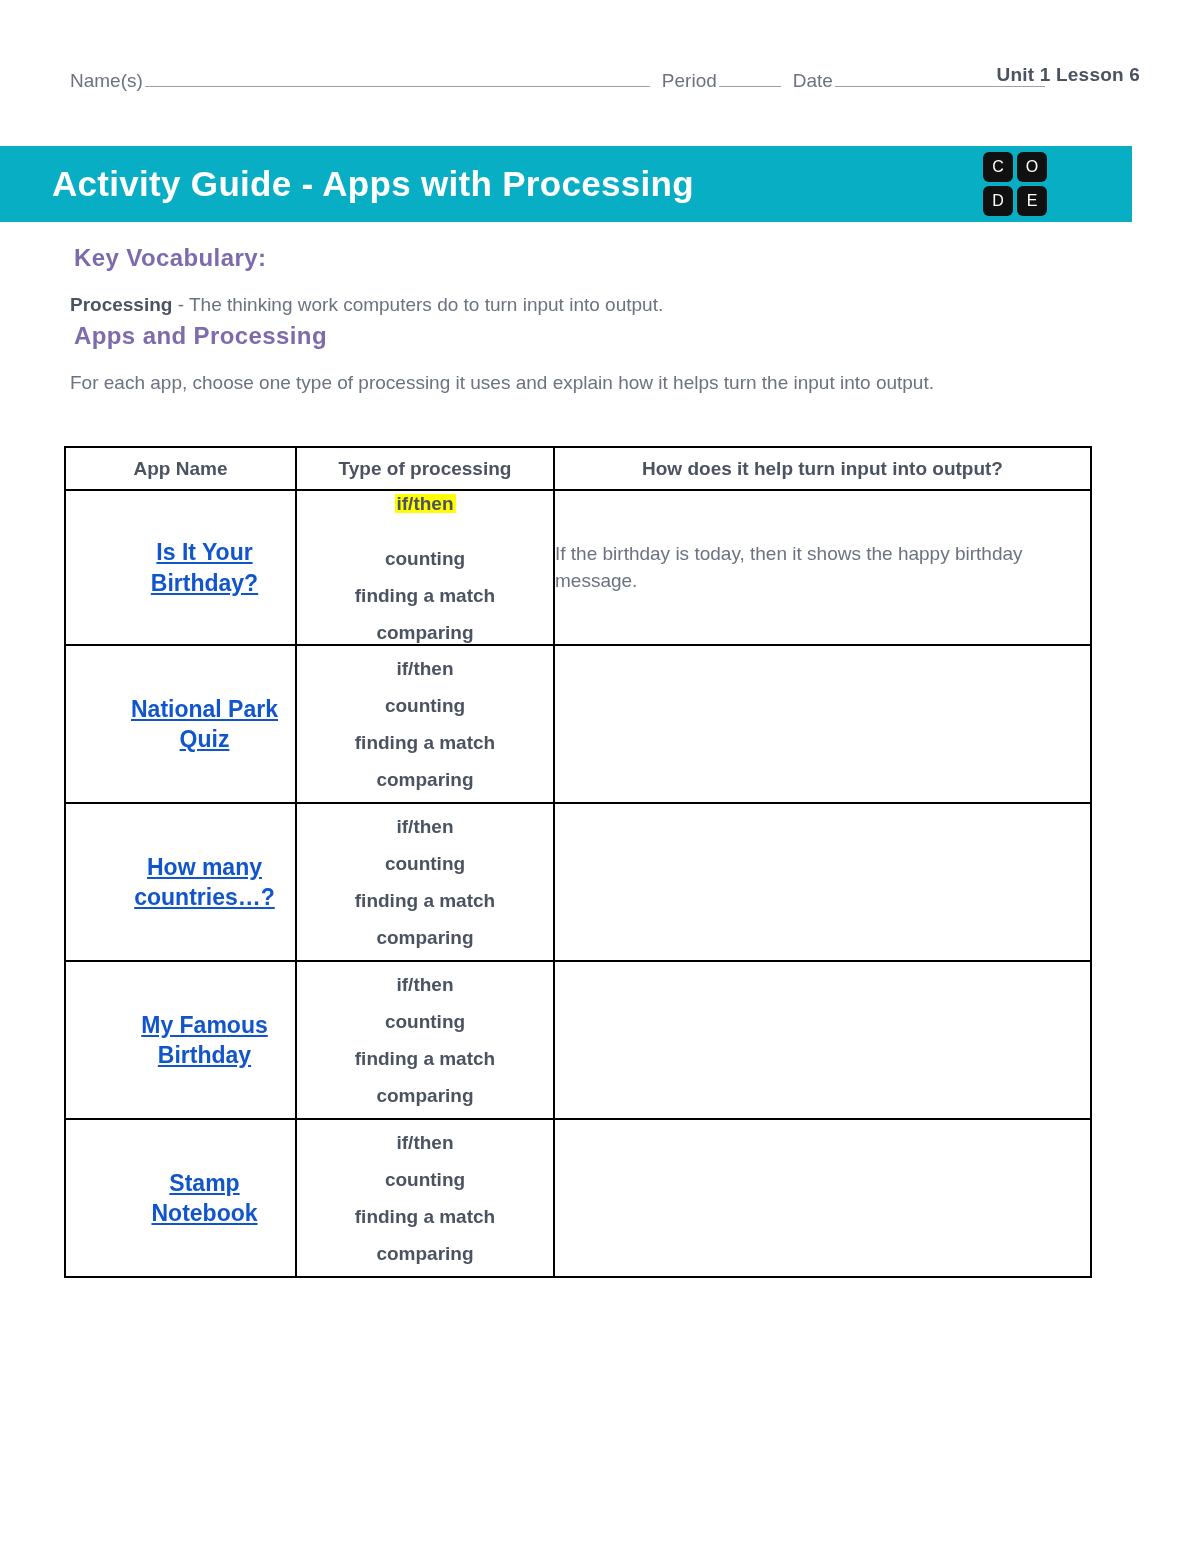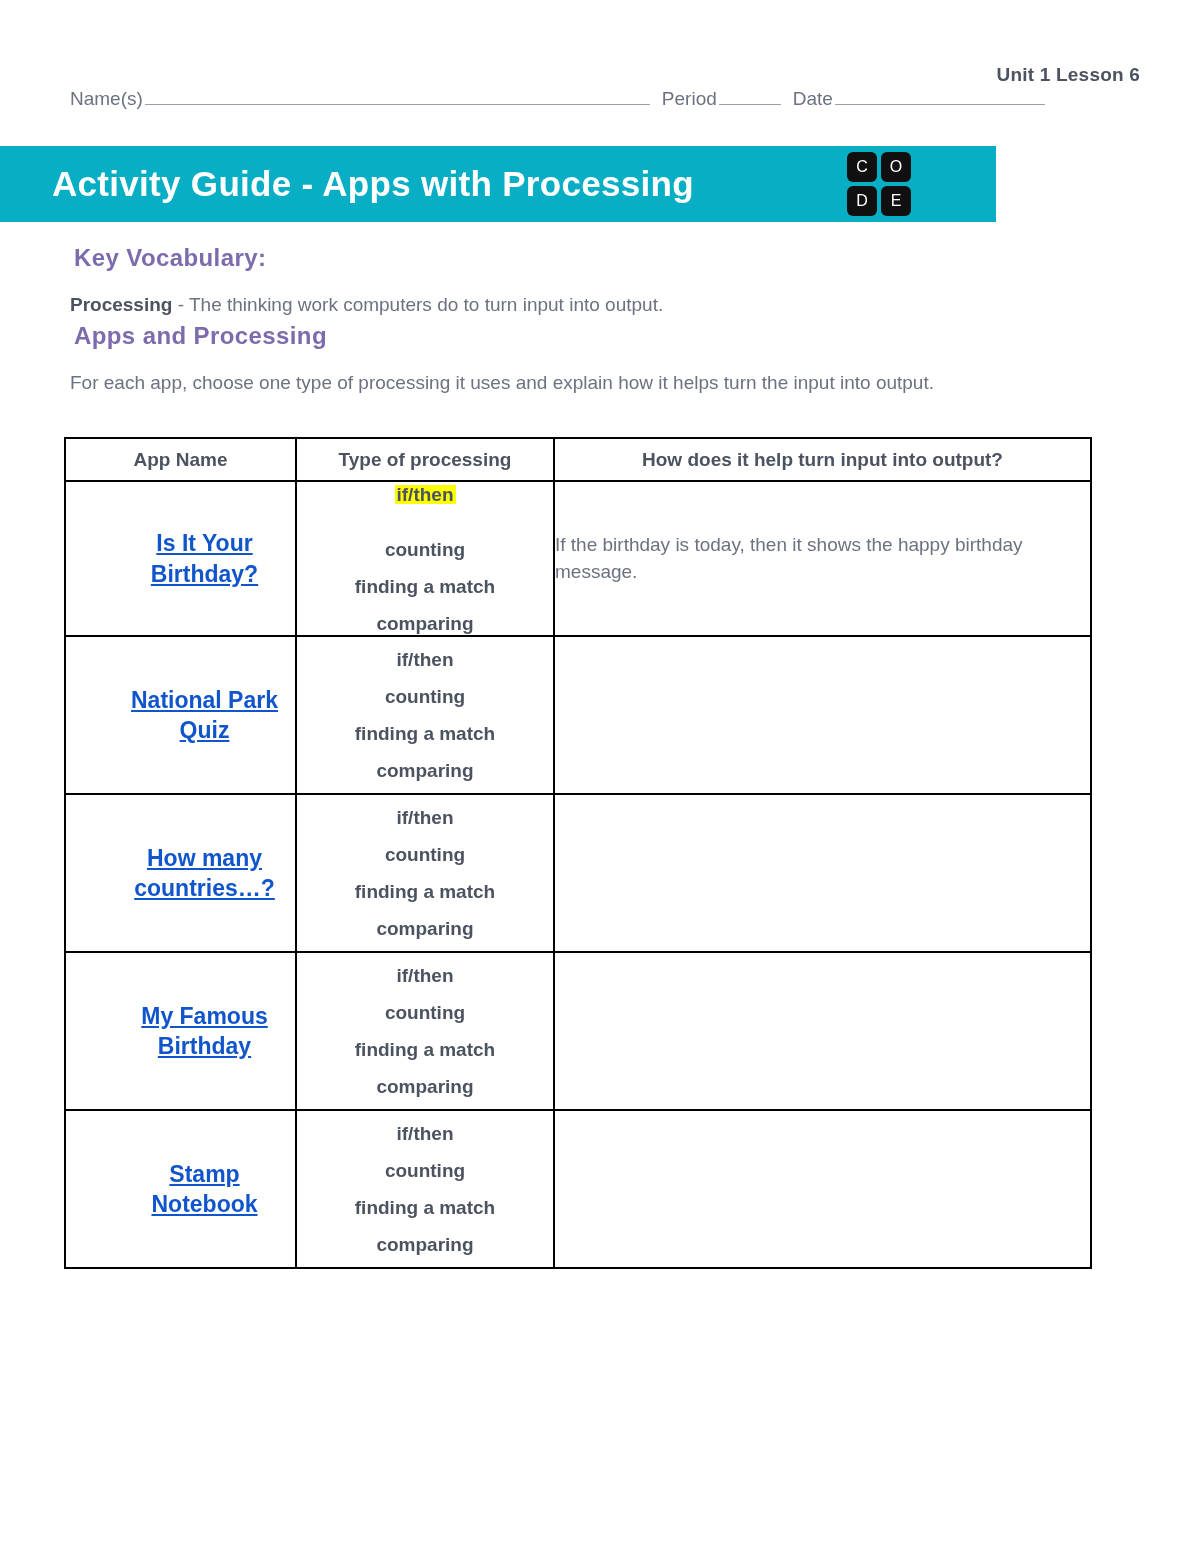--- a/index.html
+++ b/index.html
@@ -23,21 +23,21 @@
     right: 60px;
     font-size: 19px;
     font-weight: bold;
     color: #4c5360;
     letter-spacing: 0.2px;
     margin-top: 40px;
   }
 
   .name-row {
     position: absolute;
-    top: 88px;
+    top: 70px;
     left: 70px;
     right: 60px;
     font-size: 19px;
     color: #6b7280;
     display: flex;
     align-items: baseline;
     white-space: nowrap;
   }
   .name-row .lbl { flex: 0 0 auto; }
   .rule {
@@ -49,21 +49,21 @@
   .rule-name   { width: 505px; }
   .rule-period { width: 62px; }
   .rule-date   { width: 210px; }
   .gap { display: inline-block; width: 10px; }
 
   
   .banner {
     position: absolute;
     top: 146px;
     left: 0;
-    width: 996px;
+    width: 1132px;
     height: 76px;
     background: #07aec4;
   }
   .banner-title {
     position: absolute;
     left: 52px;
     top: 50%;
     transform: translateY(-50%);
     color: #ffffff;
     font-size: 35px;
@@ -120,21 +120,21 @@
   p.para .term {
     font-weight: bold;
     color: #4c5360;
   }
   .instructions { margin-top: 26px; }
 
   
   table.app-table {
     position: absolute;
     left: 64px;
-    top: 437px;
+    top: 446px;
     width: 1026px;
     border-collapse: collapse;
     table-layout: fixed;
   }
   table.app-table th,
   table.app-table td {
     border: 2px solid #000000;
     padding: 0;
     vertical-align: middle;
   }

